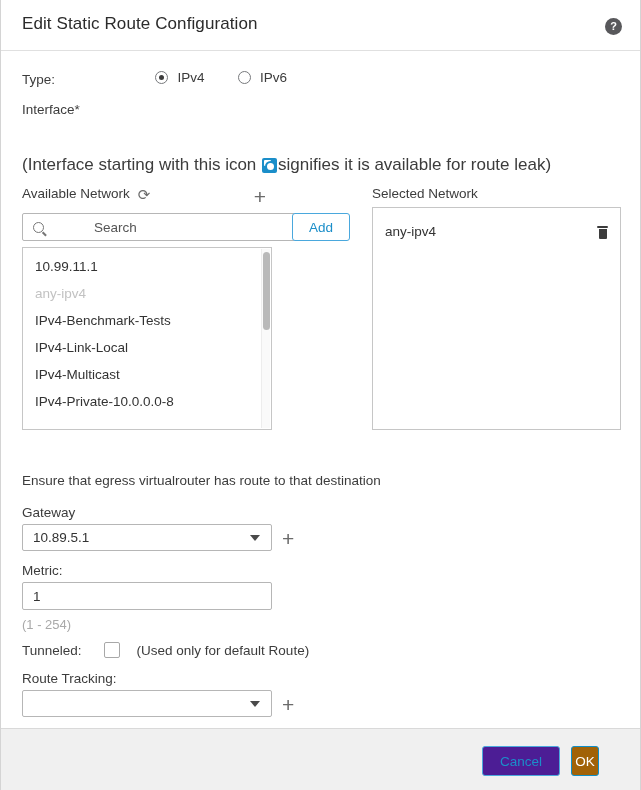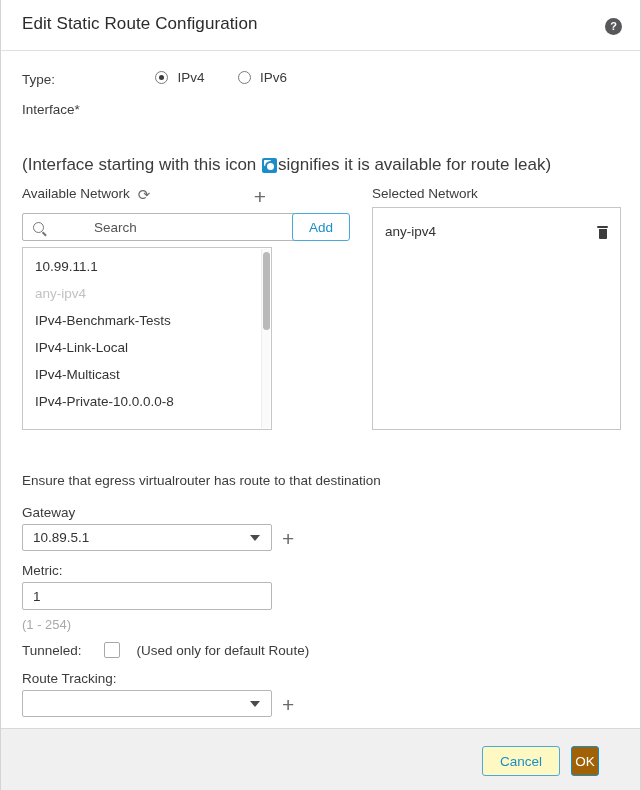--- a/index.html
+++ b/index.html
@@ -164,21 +164,21 @@
     width: 641px; height: 62px;
     background: #f0f0f0; border-top: 1px solid #d9d9d9;
   }
   .btn {
     position: absolute; height: 30px; border-radius: 3px;
     font-size: 13.5px; cursor: pointer;
     display: flex; align-items: center; justify-content: center;
   }
   .btn-cancel {
     left: 481px; top: 17px; width: 78px;
-    border: 1px solid #4aa8dd; background: #fef9c3; color: #1b8ec9;
+    border: 1px solid #4aa8dd; background: #4c1d95; color: #1b8ec9;
   }
   .btn-ok {
     left: 570px; top: 17px; width: 28px;
     border: 1px solid #0d8fca; background: #a16207; color: #ffffff;
   }
 </style>
 </head>
 <body>
 
 <div class="dialog">

